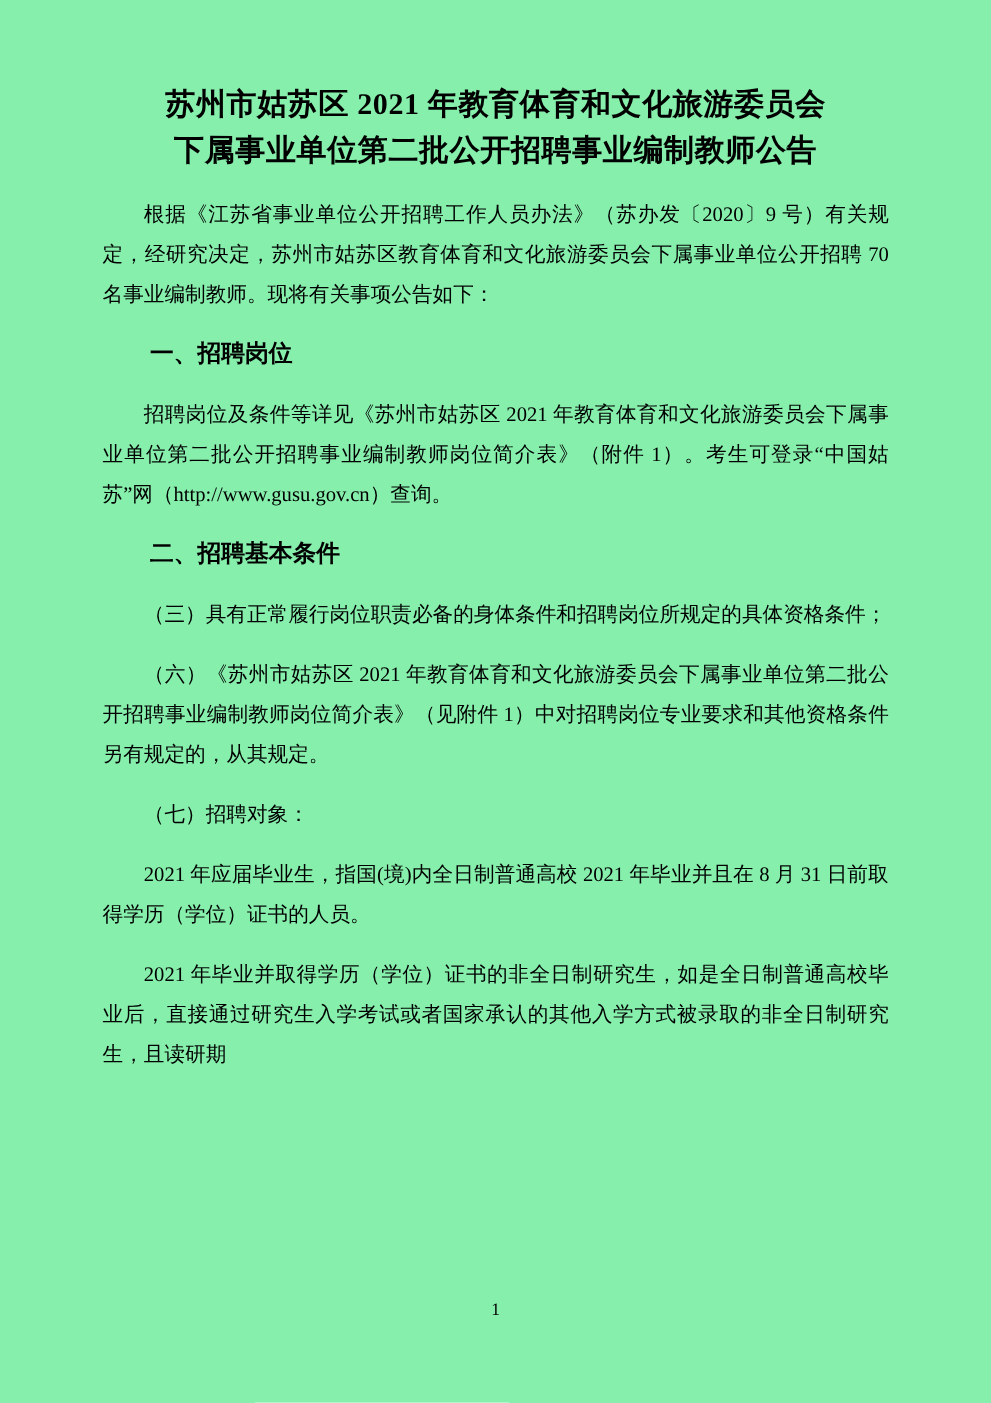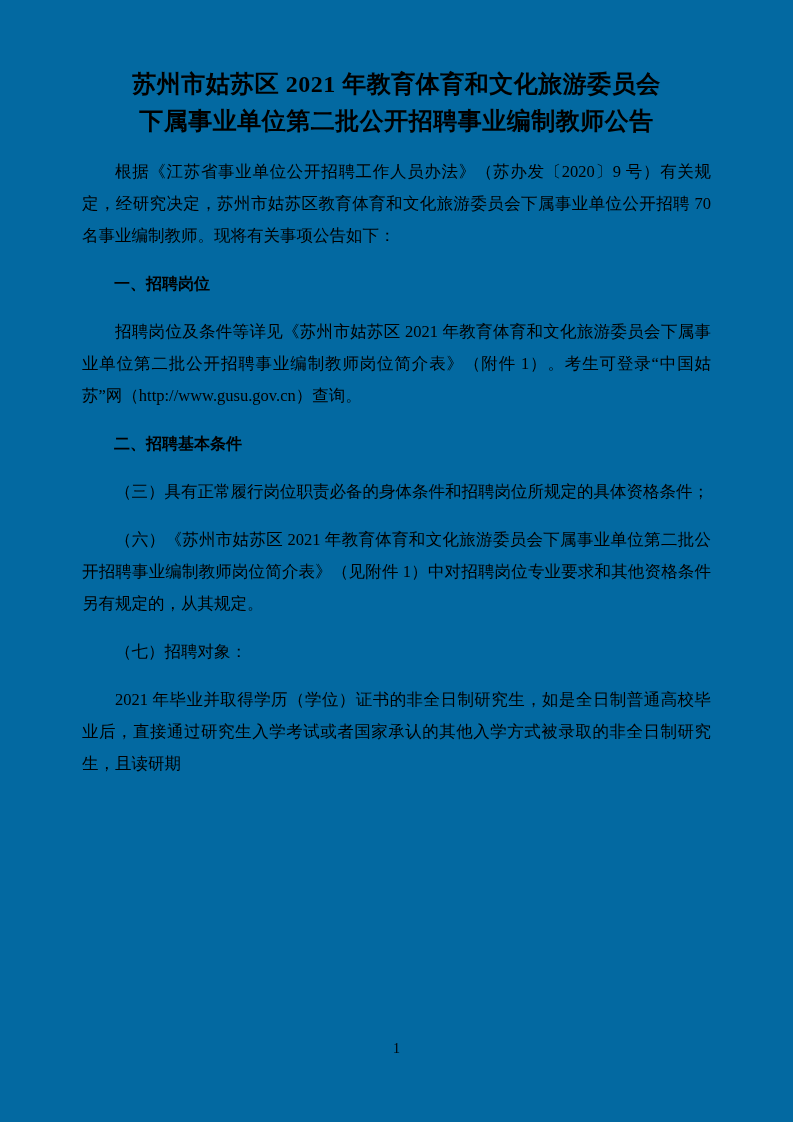--- a/index.html
+++ b/index.html
@@ -13,21 +13,21 @@
     position: relative;
     overflow: hidden;
     font-family: "Liberation Serif", "DejaVu Serif", serif;
     color: #000000;
   }
   .page {
     position: absolute;
     left: 0; top: 0;
     width: 793px;
     height: 1122px;
-    background: #0369a1;
+    background: #86efac;
   }
   .content {
     position: absolute;
     left: 66px;
     right: 66px;
     top: 66px;
   }
   .doc-title {
     font-size: 24px;
     line-height: 37px;
@@ -43,21 +43,21 @@
   }
   .doc-body p {
     margin: 16px;
     padding: 0;
     text-indent: 2em;
   }
   .doc-body p.heading {
     font-weight: bold;
     text-align: left;
     font-family: "Liberation Sans", "DejaVu Sans", sans-serif;
-    font-size: 16px;
+    font-size: 19px;
   }
   .page-number {
     position: absolute;
     left: 0;
     right: 0;
     top: 1040px;
     text-align: center;
     font-size: 14px;
     line-height: 18px;
   }
@@ -75,19 +75,20 @@
 
     <div class="doc-body">
 
     <p>根据《江苏省事业单位公开招聘工作人员办法》（苏办发〔2020〕9 号）有关规定，经研究决定，苏州市姑苏区教育体育和文化旅游委员会下属事业单位公开招聘 70 名事业编制教师。现将有关事项公告如下：</p>
         <p class="heading">一、招聘岗位</p>
         <p>招聘岗位及条件等详见《苏州市姑苏区 2021 年教育体育和文化旅游委员会下属事业单位第二批公开招聘事业编制教师岗位简介表》（附件 1）。考生可登录“中国姑苏”网（http://www.gusu.gov.cn）查询。</p>
         <p class="heading">二、招聘基本条件</p>
         <p>（三）具有正常履行岗位职责必备的身体条件和招聘岗位所规定的具体资格条件；</p>
         <p>（六）《苏州市姑苏区 2021 年教育体育和文化旅游委员会下属事业单位第二批公开招聘事业编制教师岗位简介表》（见附件 1）中对招聘岗位专业要求和其他资格条件另有规定的，从其规定。</p>
         <p>（七）招聘对象：</p>
+        <p>2021 年应届毕业生，指国(境)内全日制普通高校 2021 年毕业并且在 8 月 31 日前取得学历（学位）证书的人员。</p>
         <p>2021 年毕业并取得学历（学位）证书的非全日制研究生，如是全日制普通高校毕业后，直接通过研究生入学考试或者国家承认的其他入学方式被录取的非全日制研究生，且读研期</p>
       </div>
 
   </div>
 
   <div class="page-number">1</div>
 </div>
 
 </body></html>

